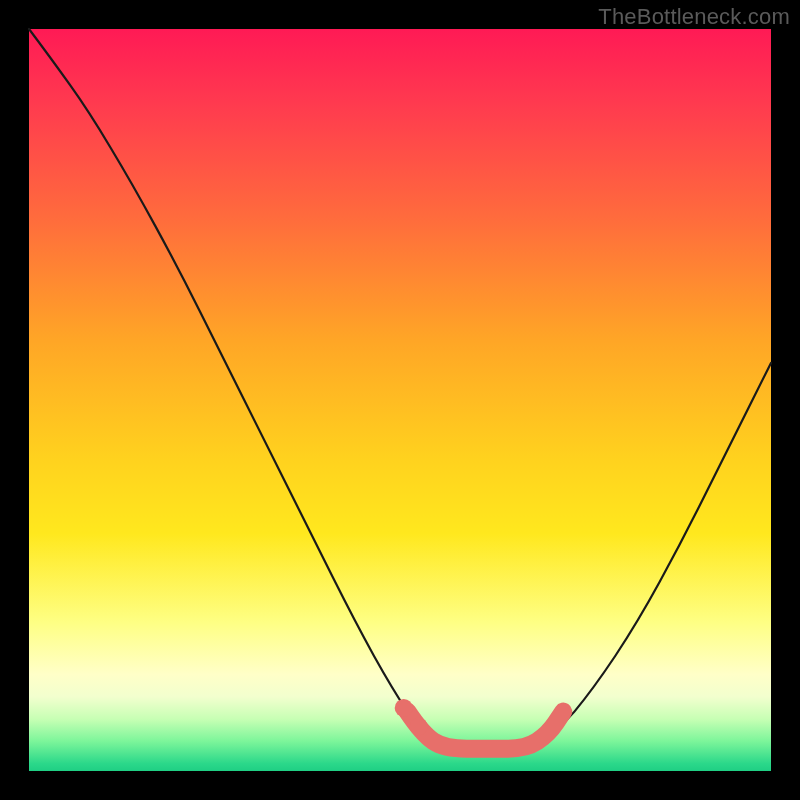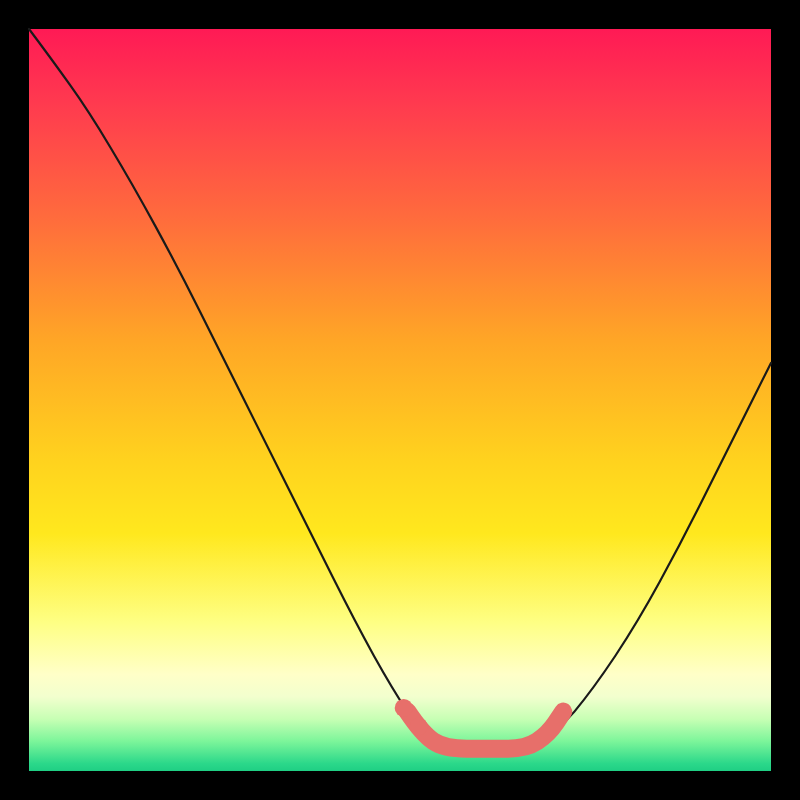--- a/index.html
+++ b/index.html
@@ -73,20 +73,21 @@
     stroke-linecap: round;
   }
   .overlay-dot {
     fill: #e76f6a;
   }
 </style>
 </head>
 <body>
 
 <div class="frame">
+  <div class="watermark">TheBottleneck.com</div>
 
   <div class="plot-area">
     <svg class="curves" viewBox="0 0 742 742" preserveAspectRatio="none">
       <path id="left-curve" class="curve-path" d="M0.0 0.0 Q22.3 29.7 40.8 55.7 Q59.4 81.6 81.6 118.7 Q103.9 155.8 126.1 196.6 Q148.4 237.4 170.7 282.0 Q192.9 326.5 215.2 371.0 Q237.4 415.5 259.7 460.0 Q282.0 504.6 304.2 549.1 Q326.5 593.6 345.0 627.0 Q363.6 660.4 378.4 682.6 Q393.3 704.9 408.1 712.3 L422.9 719.7"></path>
       <path id="flat-min" class="curve-path" d="M422.9 719.7 L497.1 719.7"></path>
       <path id="right-curve" class="curve-path" d="M497.1 719.7 Q526.8 704.9 545.4 682.6 Q563.9 660.4 586.2 627.0 Q608.4 593.6 630.7 552.8 Q653.0 512.0 675.2 467.5 Q697.5 422.9 719.7 378.4 L742.0 333.9"></path>
       <path id="overlay-band" class="overlay-path" d="M378.4 682.6 Q393.3 704.9 404.4 712.3 Q415.5 719.7 437.8 719.7 Q460.0 719.7 478.6 719.7 Q497.1 719.7 508.3 712.3 Q519.4 704.9 526.8 693.8 L534.2 682.6"></path>
       <g id="overlay-dots">
           <circle cx="374.7" cy="678.9" r="9" class="overlay-dot"></circle>
           <circle cx="389.6" cy="697.5" r="9" class="overlay-dot"></circle>

